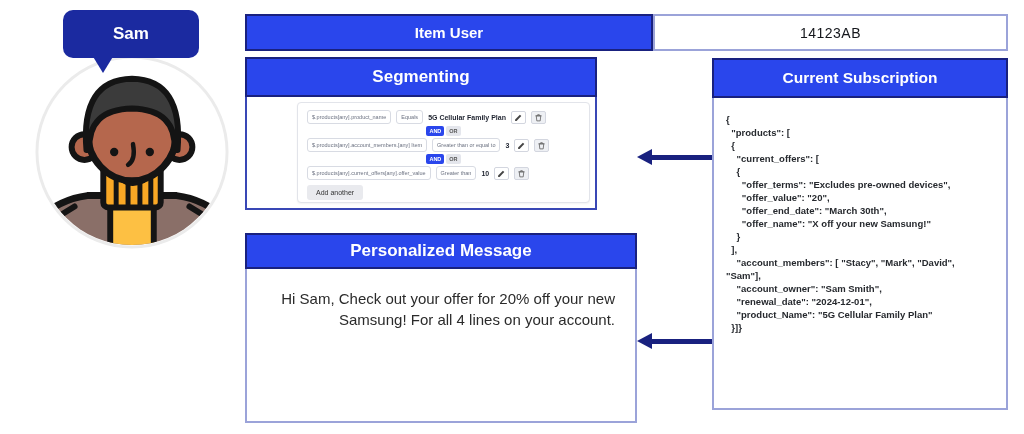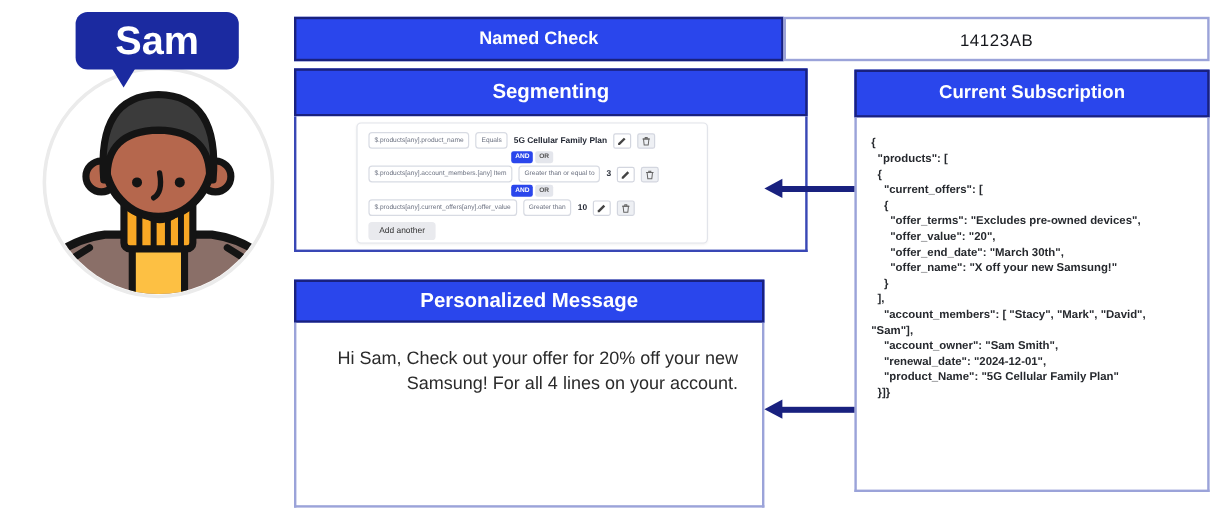--- a/index.html
+++ b/index.html
@@ -10,40 +10,40 @@
   }
   *{box-sizing:border-box;margin:0;padding:0;}
   html,body{background:#fff;}
   body{font-family:"Liberation Sans",sans-serif;}
   .canvas{position:relative;width:1024px;height:434px;background:#fff;overflow:hidden;}
 
   
   .avatar-group{position:absolute;left:28px;top:6px;width:212px;height:254px;}
   .speech-bubble{position:absolute;left:35px;top:4px;width:136px;height:48px;background:var(--bubble-blue);
     border-radius:10px;display:flex;align-items:center;justify-content:center;color:#fff;
-    font-size:33px;font-weight:bold;z-index:3;}
+    font-size:17px;font-weight:bold;z-index:3;}
   .speech-tail{position:absolute;left:64px;top:49px;width:0;height:0;z-index:3;
     border-left:11px solid transparent;border-right:11px solid transparent;border-top:18px solid var(--bubble-blue);}
   .avatar-svg{position:absolute;left:5px;top:47px;width:198px;height:198px;z-index:1;}
 
   
   .named-user-label{position:absolute;left:245px;top:14px;width:408px;height:37px;background:var(--accent-blue);
     border:2px solid var(--navy);display:flex;align-items:center;justify-content:center;color:#fff;
     font-size:15px;font-weight:bold;}
   .named-user-value{position:absolute;left:653px;top:14px;width:355px;height:37px;background:#fff;
     border:2px solid var(--panel-border-light);display:flex;align-items:center;justify-content:center;
     color:#15171c;font-size:14px;letter-spacing:.5px;}
 
   
   .panel{position:absolute;}
   .panel-header{background:var(--accent-blue);border:2px solid var(--navy);color:#fff;font-weight:bold;
     display:flex;align-items:center;justify-content:center;width:100%;}
   .panel-body{background:#fff;width:100%;border:2px solid var(--panel-border-light);border-top:none;}
 
-  .segmenting-panel{left:245px;top:57px;width:428px;height:153px;}
+  .segmenting-panel{left:245px;top:57px;width:352px;height:153px;}
   .segmenting-panel .panel-header{height:40px;font-size:17px;}
   .segmenting-panel .panel-body{height:113px;border:2px solid #3947b5;border-top:none;position:relative;}
 
   .personalized-panel{left:245px;top:218px;width:392px;height:190px;margin-top:15px;}
   .personalized-panel .panel-header{height:36px;font-size:17px;}
   .personalized-panel .panel-body{height:154px;text-align:right;}
   .message-text{padding:20px 20px 0 22px;font-size:15px;line-height:1.38;color:#2b2b2b;}
 
   .subscription-panel{left:712px;top:58px;width:296px;height:352px;}
   .subscription-panel .panel-header{height:40px;font-size:15.5px;}
@@ -107,21 +107,21 @@
         <path d="M 54 98 Q 48 27 100 26 Q 152 27 146 98 L 143 98 Q 145 57 100 56 Q 55 57 57 98 Z" fill="#3b3b3b" stroke="#141414" stroke-width="6" stroke-linejoin="round"></path>
         <circle cx="82" cy="100" r="4.2" fill="#141414"></circle>
         <circle cx="118" cy="100" r="4.2" fill="#141414"></circle>
         <path d="M 101 92 q 3 16 -5 21" fill="none" stroke="#141414" stroke-width="4.5" stroke-linecap="round"></path>
         <path d="M 88 127 q 11 9 24 2" fill="none" stroke="#141414" stroke-width="4.5" stroke-linecap="round"></path>
       </g>
     </svg>
   </div>
 
   <div class="named-user-label">
-    <span>Named Check</span>
+    <span>Item User</span>
   </div>
   <div class="named-user-value">
     <span>14123AB</span>
   </div>
 
   <div class="panel segmenting-panel">
     <div class="panel-header">
       <span>Segmenting</span>
     </div>
     <div class="panel-body">

